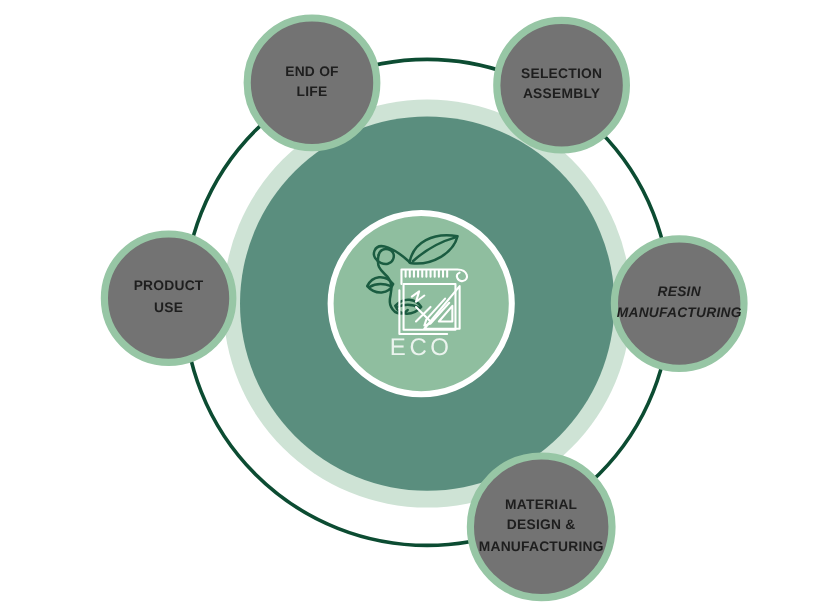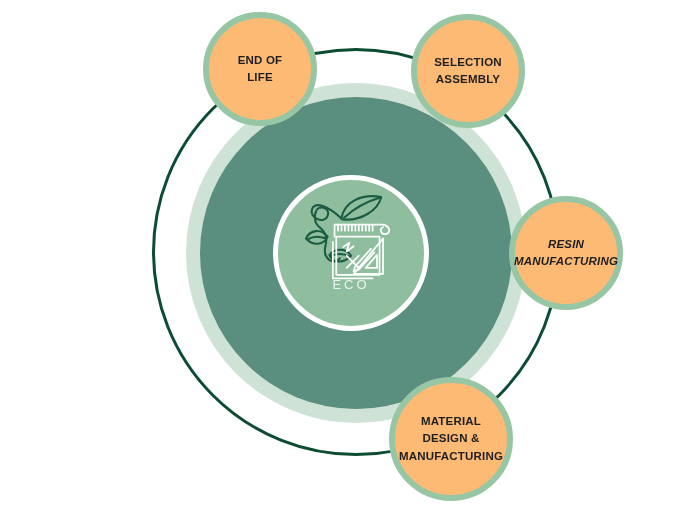--- a/index.html
+++ b/index.html
@@ -20,25 +20,25 @@
     background:#5a8e7e;border-radius:50%;z-index:3;
   }
   .center-badge{
     position:absolute;left:273px;top:175px;width:156px;height:156px;
     box-sizing:border-box;border:5px solid #ffffff;background:#8fbe9f;
     border-radius:50%;z-index:5;display:flex;flex-direction:column;align-items:center;
   }
   .badge-icon{margin-top:10px;}
   .center-title{
     text-align:center;margin-top:-4px;color:rgba(255,255,255,0.82);
-    font-size:13px;letter-spacing:3px;line-height:1.4;font-weight:400;
+    font-size:20px;letter-spacing:3px;line-height:1.4;font-weight:400;
   }
   .center-title span{display:block;}
   .node{
-    position:absolute;z-index:6;background:#fdba74;border:6px solid #97c6a5;
+    position:absolute;z-index:6;background:#737373;border:6px solid #97c6a5;
     border-radius:50%;box-sizing:border-box;
     display:flex;flex-direction:column;align-items:center;justify-content:center;
     color:#1e1e1e;font-size:11.5px;font-weight:700;letter-spacing:0.2px;line-height:1.5;
     text-align:center;
   }
   .node span{display:block;}
   .node-end-of-life{left:203px;top:12px;width:114px;height:114px;}
   .node-material-selection{left:411px;top:14px;width:114px;height:114px;}
   .node-resin-manufacturing{left:509px;top:196px;width:114px;height:114px;font-style:italic;}
   .node-component{left:389px;top:377px;width:124px;height:124px;}
@@ -101,14 +101,18 @@
     <span>MANUFACTURING</span>
   </div>
 
   <div class="node node-component">
     <span>MATERIAL</span>
     <span>DESIGN &amp;</span>
     <span>MANUFACTURING</span>
   </div>
 
 
+  <div class="node node-product-use">
+    <span>PRODUCT</span>
+    <span>USE</span>
+  </div>
 
 </div>
 
 </body></html>

